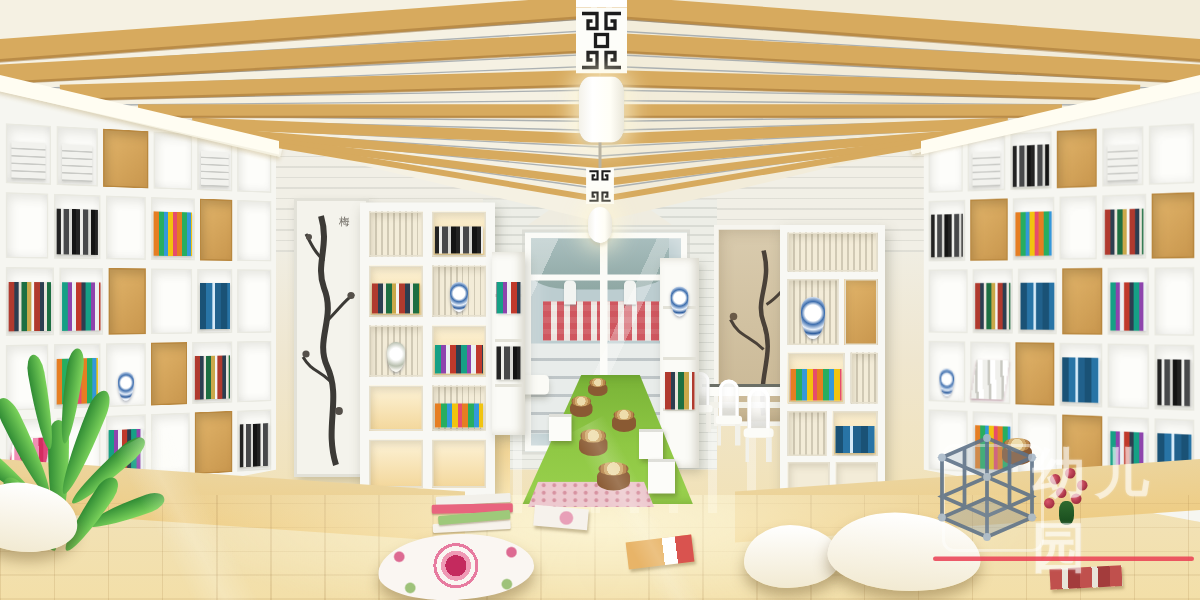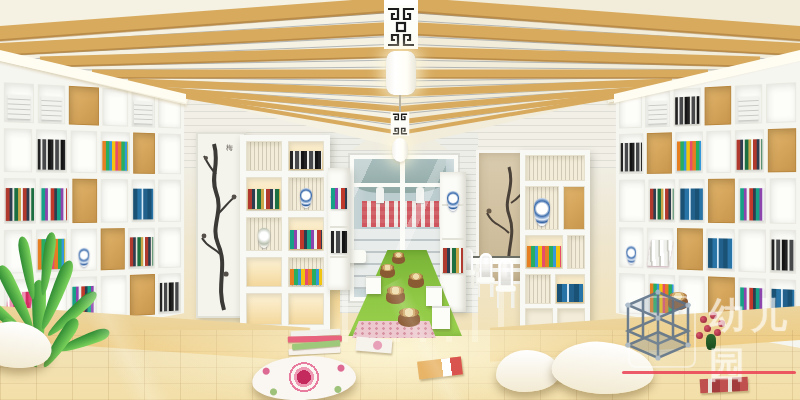--- a/index.html
+++ b/index.html
@@ -601,16 +601,16 @@
     <g fill="#a8b8c8">
       <circle cx="6" cy="17" r="2.6"></circle>
         <circle cx="66" cy="17" r="2.6"></circle>
         <circle cx="36" cy="4" r="2.6"></circle>
       <circle cx="36" cy="30" r="2.6"></circle>
         <circle cx="6" cy="57" r="2.6"></circle>
         <circle cx="66" cy="57" r="2.6"></circle>
       <circle cx="36" cy="70" r="2.6"></circle>
     </g>
   </svg>
-  <div class="abs ni wm-text" style="left:688px;top:292px;font-size:36px;margin-left:21px;">幼儿园</div>
+  <div class="abs ni wm-text" style="left:688px;top:292px;font-size:36px;">幼儿园</div>
   <div class="abs ni wm-line"></div>
 
 </div>
 
 </body></html>

